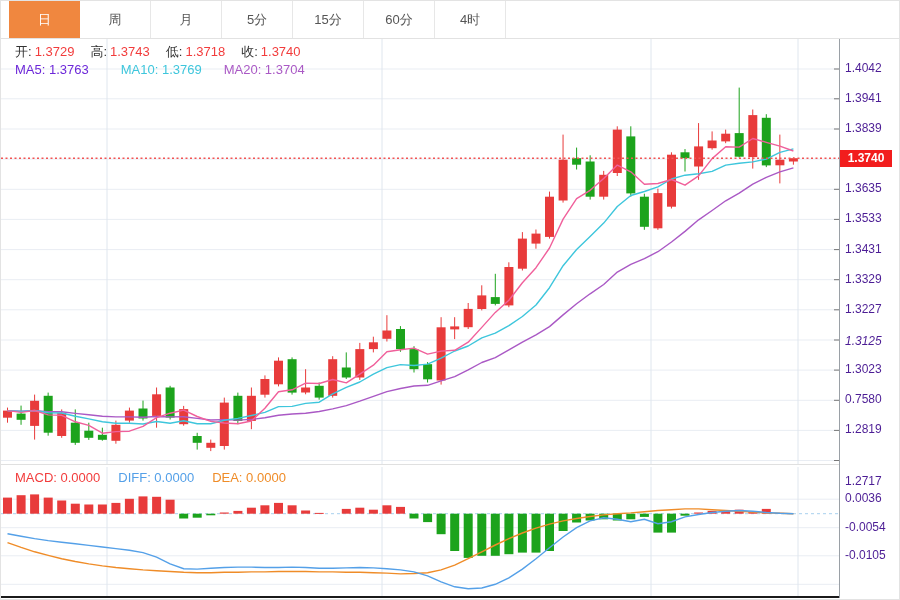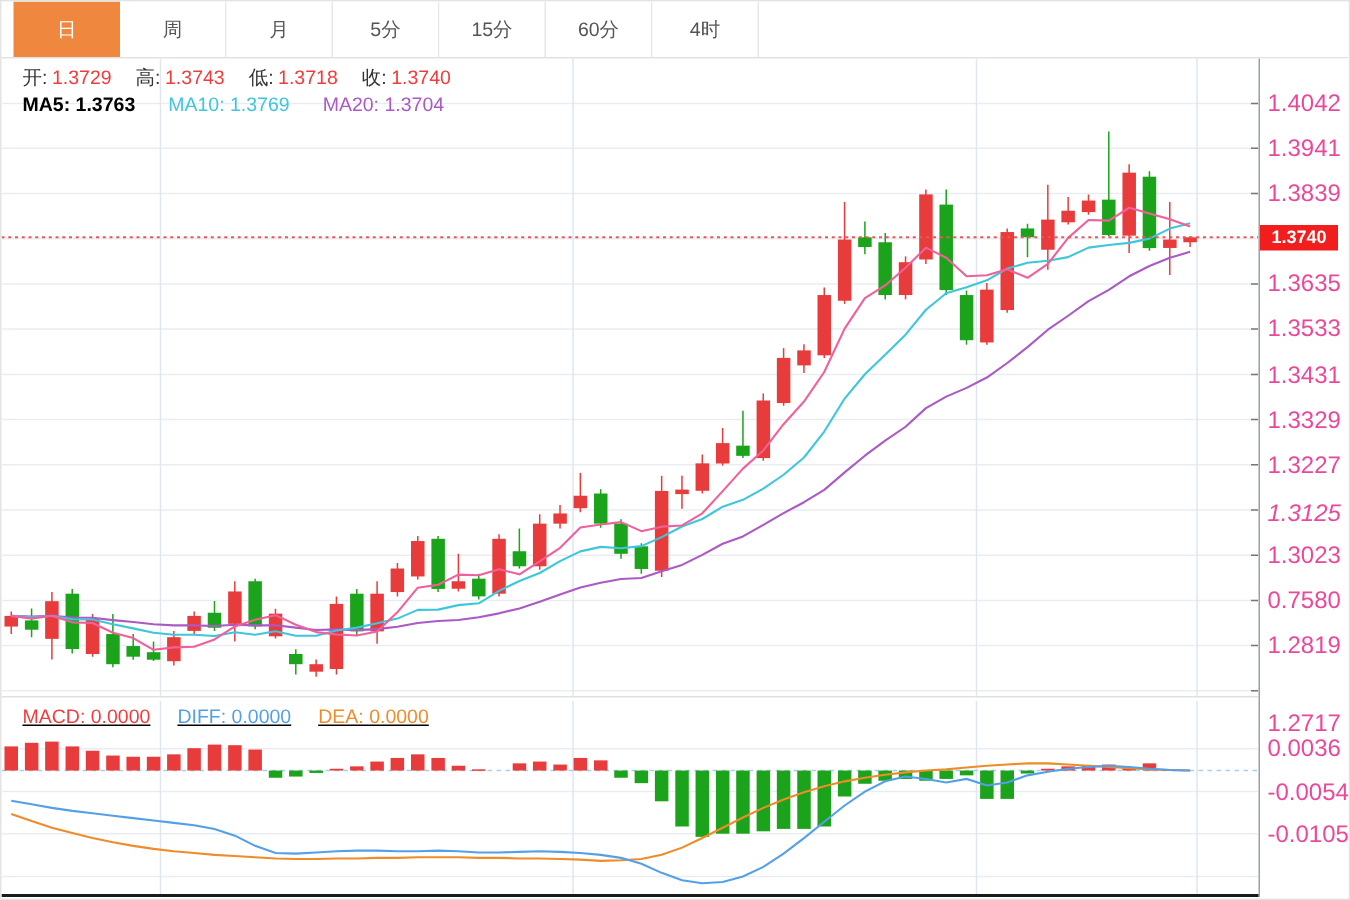--- a/index.html
+++ b/index.html
@@ -5,37 +5,37 @@
   html,body{margin:0;padding:0;background:#fff;font-family:"Liberation Sans","DejaVu Sans",sans-serif;}
   #app{position:relative;width:900px;height:600px;background:#fff;overflow:hidden;box-sizing:border-box;border:1px solid #e3e3e3;}
   
   #tabbar{position:absolute;left:0;top:0;width:900px;height:38px;background:#fff;border-bottom:1px solid #e2e2e2;padding-left:8px;box-sizing:border-box;display:flex;}
   .tab{width:71px;height:37px;line-height:37px;text-align:center;font-size:13px;color:#555;border-right:1px solid #e7e7e7;cursor:pointer;box-sizing:border-box;background:#fff;}
   .tab.selected{background:#f0873f;color:#fff;border-right:none;}
   
   .infobar{position:absolute;left:14px;font-size:13px;white-space:nowrap;z-index:5;}
   #ohlc-bar{top:42px;}
   #ma-bar{top:61px;}
-  #macd-bar{top:469px;text-decoration:underline;}
+  #macd-bar{top:469px;}
   .lab{color:#333;margin-right:3px;}
   .val-red{color:#f23c3c;margin-right:16px;}
-  .ma5{color:#000000;margin-right:22px;font-weight:bold;}
+  .ma5{color:#6d28d9;margin-right:32px;}
   .ma10{color:#3ec6dc;margin-right:22px;}
   .ma20{color:#aa59c5;}
   .macd-v{color:#f23c3c;margin-right:18px;}
   .diff-v{color:#54a0e8;margin-right:18px;}
   .dea-v{color:#ef8c28;}
   
   #main-svg{position:absolute;left:0;top:38px;}
   #macd-svg{position:absolute;left:0;top:466px;}
   #panel-divider{position:absolute;left:0;top:463px;width:838px;height:1px;background:#e0e0e0;}
   #bottom-line{position:absolute;left:0;top:595px;width:838px;height:2px;background:#1a1a1a;}
   
   #right-axis{position:absolute;left:838px;top:38px;width:62px;height:559px;border-left:1px solid #9aa0a6;background:#fff;}
-  .axis-label{position:absolute;left:5px;font-size:16px;color:#ec4899;}
+  .axis-label{position:absolute;left:5px;font-size:12px;color:#4c1d95;}
   #price-badge{position:absolute;left:0px;width:52px;height:17px;background:#f21d1d;color:#fff;font-size:12px;font-weight:bold;text-align:center;line-height:17px;}
 </style>
 </head>
 <body>
 
 <div id="app">
   <div id="tabbar">
       <div class="tab selected">日</div>
       <div class="tab">周</div>
       <div class="tab">月</div>

